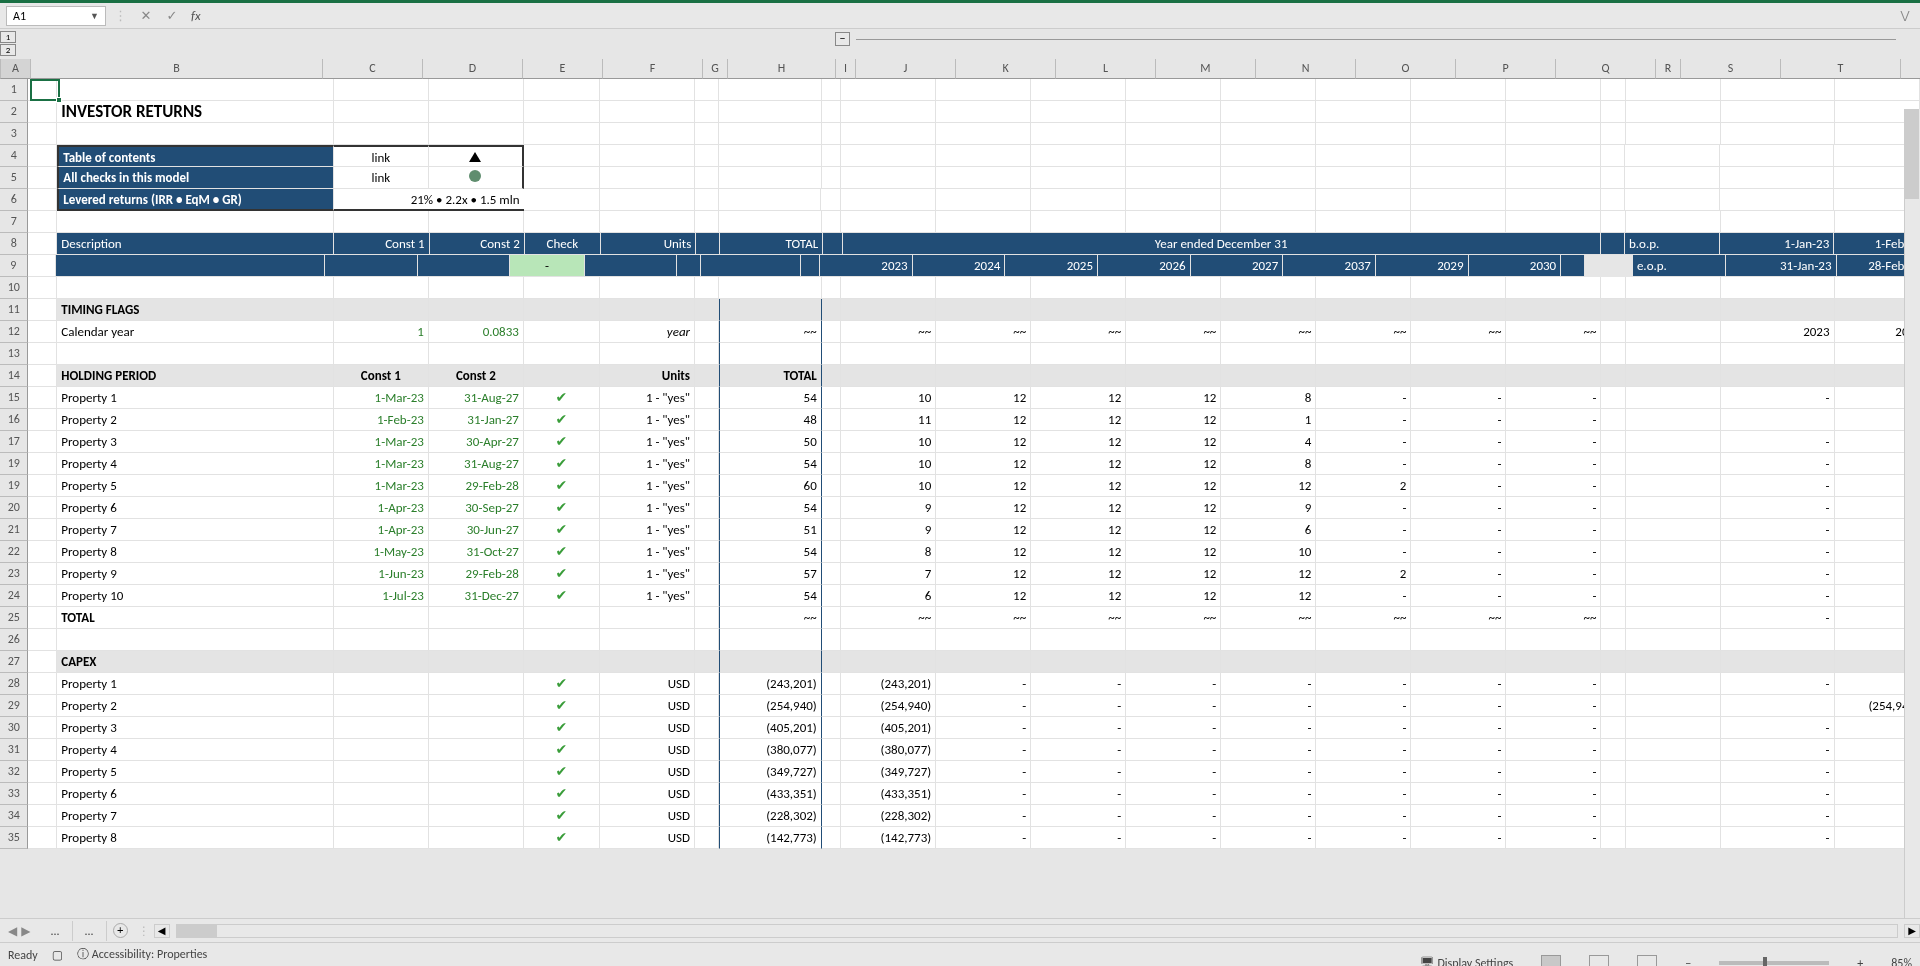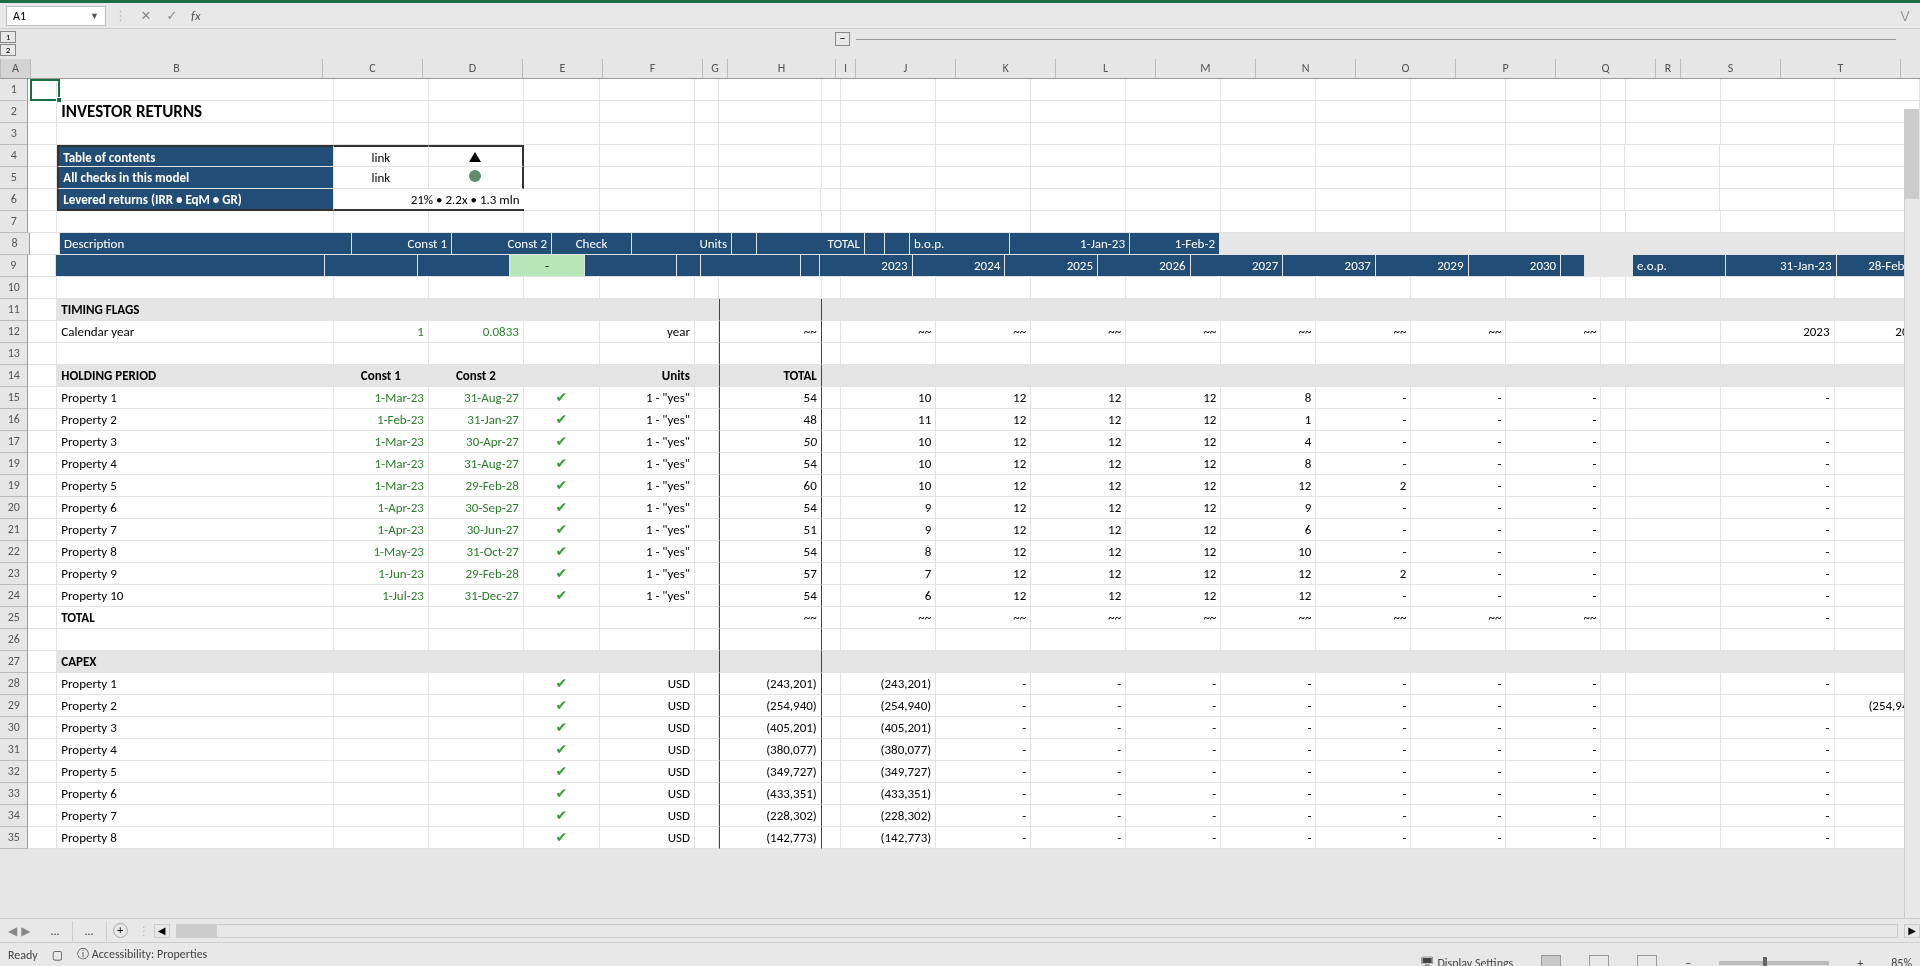--- a/index.html
+++ b/index.html
@@ -253,21 +253,21 @@
         <div class="cell" style="width: 100px;"></div>
         <div class="cell" style="width: 25px;"></div>
         <div class="cell" style="width: 100px;"></div>
         <div class="cell" style="width: 120px;"></div>
         <div class="cell" style="width: 90px;"></div>
       </div>
       <div class="row">
         <div class="rowh">6</div>
         <div class="cell" style="width: 30px;"></div>
         <div class="cell dkblue box-b box-l" style="width: 292px;">Levered returns (IRR • EqM • GR)</div>
-        <div class="cell box-b right box-r" style="width: 200px; border-right: none;">21% • 2.2x • 1.3 mln</div>
+        <div class="cell box-b right box-r" style="width: 200px; border-right: none;">21% • 2.2x • 1.5 mln</div>
         <div class="cell" style="width: 80px;"></div>
         <div class="cell" style="width: 100px;"></div>
         <div class="cell" style="width: 25px;"></div>
         <div class="cell" style="width: 108px;"></div>
         <div class="cell" style="width: 20px;"></div>
         <div class="cell" style="width: 100px;"></div>
         <div class="cell" style="width: 100px;"></div>
         <div class="cell" style="width: 100px;"></div>
         <div class="cell" style="width: 100px;"></div>
         <div class="cell" style="width: 100px;"></div>
@@ -307,20 +307,21 @@
         <div class="rowh">8</div>
         <div class="cell" style="width: 30px;"></div>
         <div class="cell hdrblue" style="width: 292px;">Description</div>
         <div class="cell hdrblue right" style="width: 100px;">Const 1</div>
         <div class="cell hdrblue right" style="width: 100px;">Const 2</div>
         <div class="cell hdrblue center" style="width: 80px;">Check</div>
         <div class="cell hdrblue right" style="width: 100px;">Units</div>
         <div class="cell hdrblue" style="width: 25px;"></div>
         <div class="cell hdrblue right" style="width: 108px;">TOTAL</div>
         <div class="cell hdrblue" style="width: 20px;"></div>
+        <div class="cell hdrblue center" style="width: 800px;">Year ended December 31</div>
         <div class="cell hdrblue" style="width: 25px;"></div>
         <div class="cell hdrblue" style="width: 100px;">b.o.p.</div>
         <div class="cell hdrblue right" style="width: 120px;">1-Jan-23</div>
         <div class="cell hdrblue right" style="width: 90px;">1-Feb-2</div>
       </div>
       <div class="row">
         <div class="rowh">9</div>
         <div class="cell" style="width: 30px;"></div>
         <div class="cell hdrblue" style="width: 292px;"></div>
         <div class="cell hdrblue" style="width: 100px;"></div>
@@ -391,21 +392,21 @@
         <div class="cell shade" style="width: 120px;"></div>
         <div class="cell shade" style="width: 90px;"></div>
       </div>
       <div class="row">
         <div class="rowh">12</div>
         <div class="cell" style="width: 30px;"></div>
         <div class="cell" style="width: 292px;">   Calendar year</div>
         <div class="cell green-txt right" style="width: 100px;">1</div>
         <div class="cell green-txt right" style="width: 100px;">0.0833</div>
         <div class="cell" style="width: 80px;"></div>
-        <div class="cell right" style="width: 100px;">year</div>
+        <div class="cell right" style="width: 100px; font-style: italic;">year</div>
         <div class="cell" style="width: 25px;"></div>
         <div class="cell right" style="width: 108px; border-left: 1.5px solid rgb(33, 77, 118); border-right: 1.5px solid rgb(33, 77, 118);">~~</div>
         <div class="cell" style="width: 20px;"></div>
         <div class="cell right" style="width: 100px;">~~</div>
         <div class="cell right" style="width: 100px;">~~</div>
         <div class="cell right" style="width: 100px;">~~</div>
         <div class="cell right" style="width: 100px;">~~</div>
         <div class="cell right" style="width: 100px;">~~</div>
         <div class="cell right" style="width: 100px;">~~</div>
         <div class="cell right" style="width: 100px;">~~</div>
@@ -513,21 +514,21 @@
       </div>
       <div class="row">
         <div class="rowh">17</div>
         <div class="cell" style="width: 30px;"></div>
         <div class="cell" style="width: 292px;">   Property 3</div>
         <div class="cell green-txt right" style="width: 100px;">1-Mar-23</div>
         <div class="cell green-txt right" style="width: 100px;">30-Apr-27</div>
         <div class="cell center" style="width: 80px;"><span class="check-mark">✔</span></div>
         <div class="cell right" style="width: 100px;">1 - "yes"</div>
         <div class="cell" style="width: 25px;"></div>
-        <div class="cell right" style="width: 108px; border-left: 1.5px solid rgb(33, 77, 118); border-right: 1.5px solid rgb(33, 77, 118); font-style: italic;">50</div>
+        <div class="cell right" style="width: 108px; border-left: 1.5px solid rgb(33, 77, 118); border-right: 1.5px solid rgb(33, 77, 118);">50</div>
         <div class="cell" style="width: 20px;"></div>
         <div class="cell right" style="width: 100px;">10</div>
         <div class="cell right" style="width: 100px;">12</div>
         <div class="cell right" style="width: 100px;">12</div>
         <div class="cell right" style="width: 100px;">12</div>
         <div class="cell right" style="width: 100px;">4</div>
         <div class="cell right" style="width: 100px;">-</div>
         <div class="cell right" style="width: 100px;">-</div>
         <div class="cell right" style="width: 100px;">-</div>
         <div class="cell" style="width: 25px;"></div>

